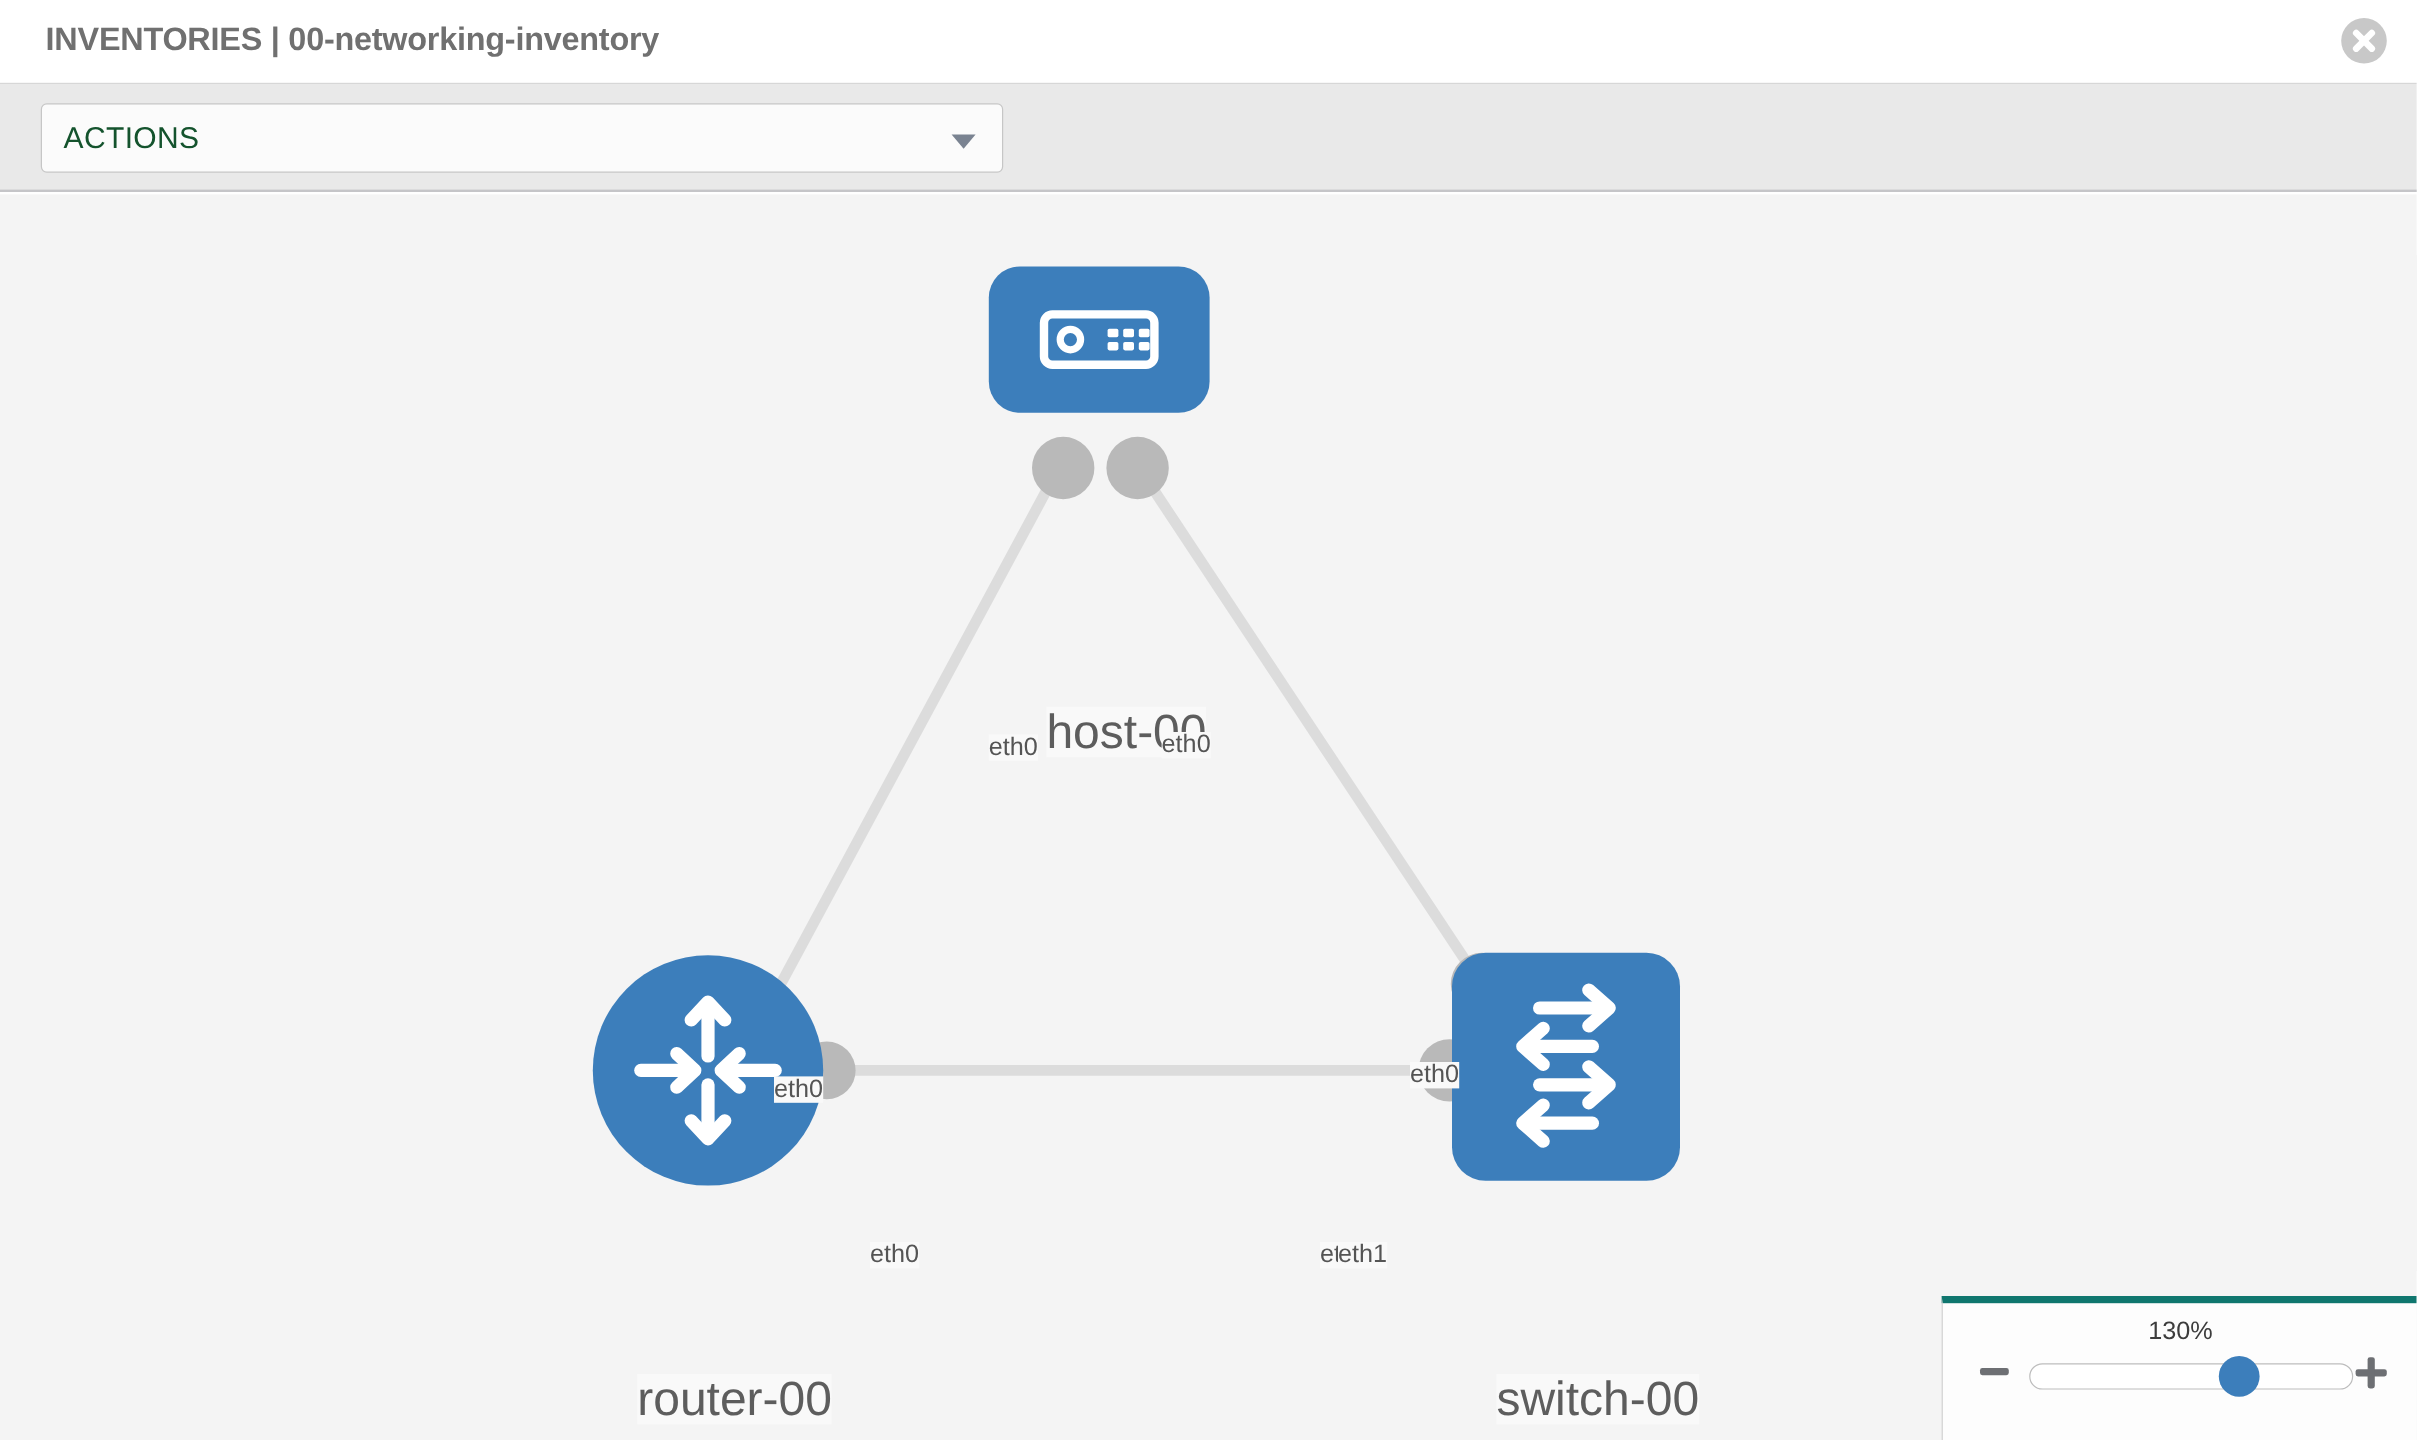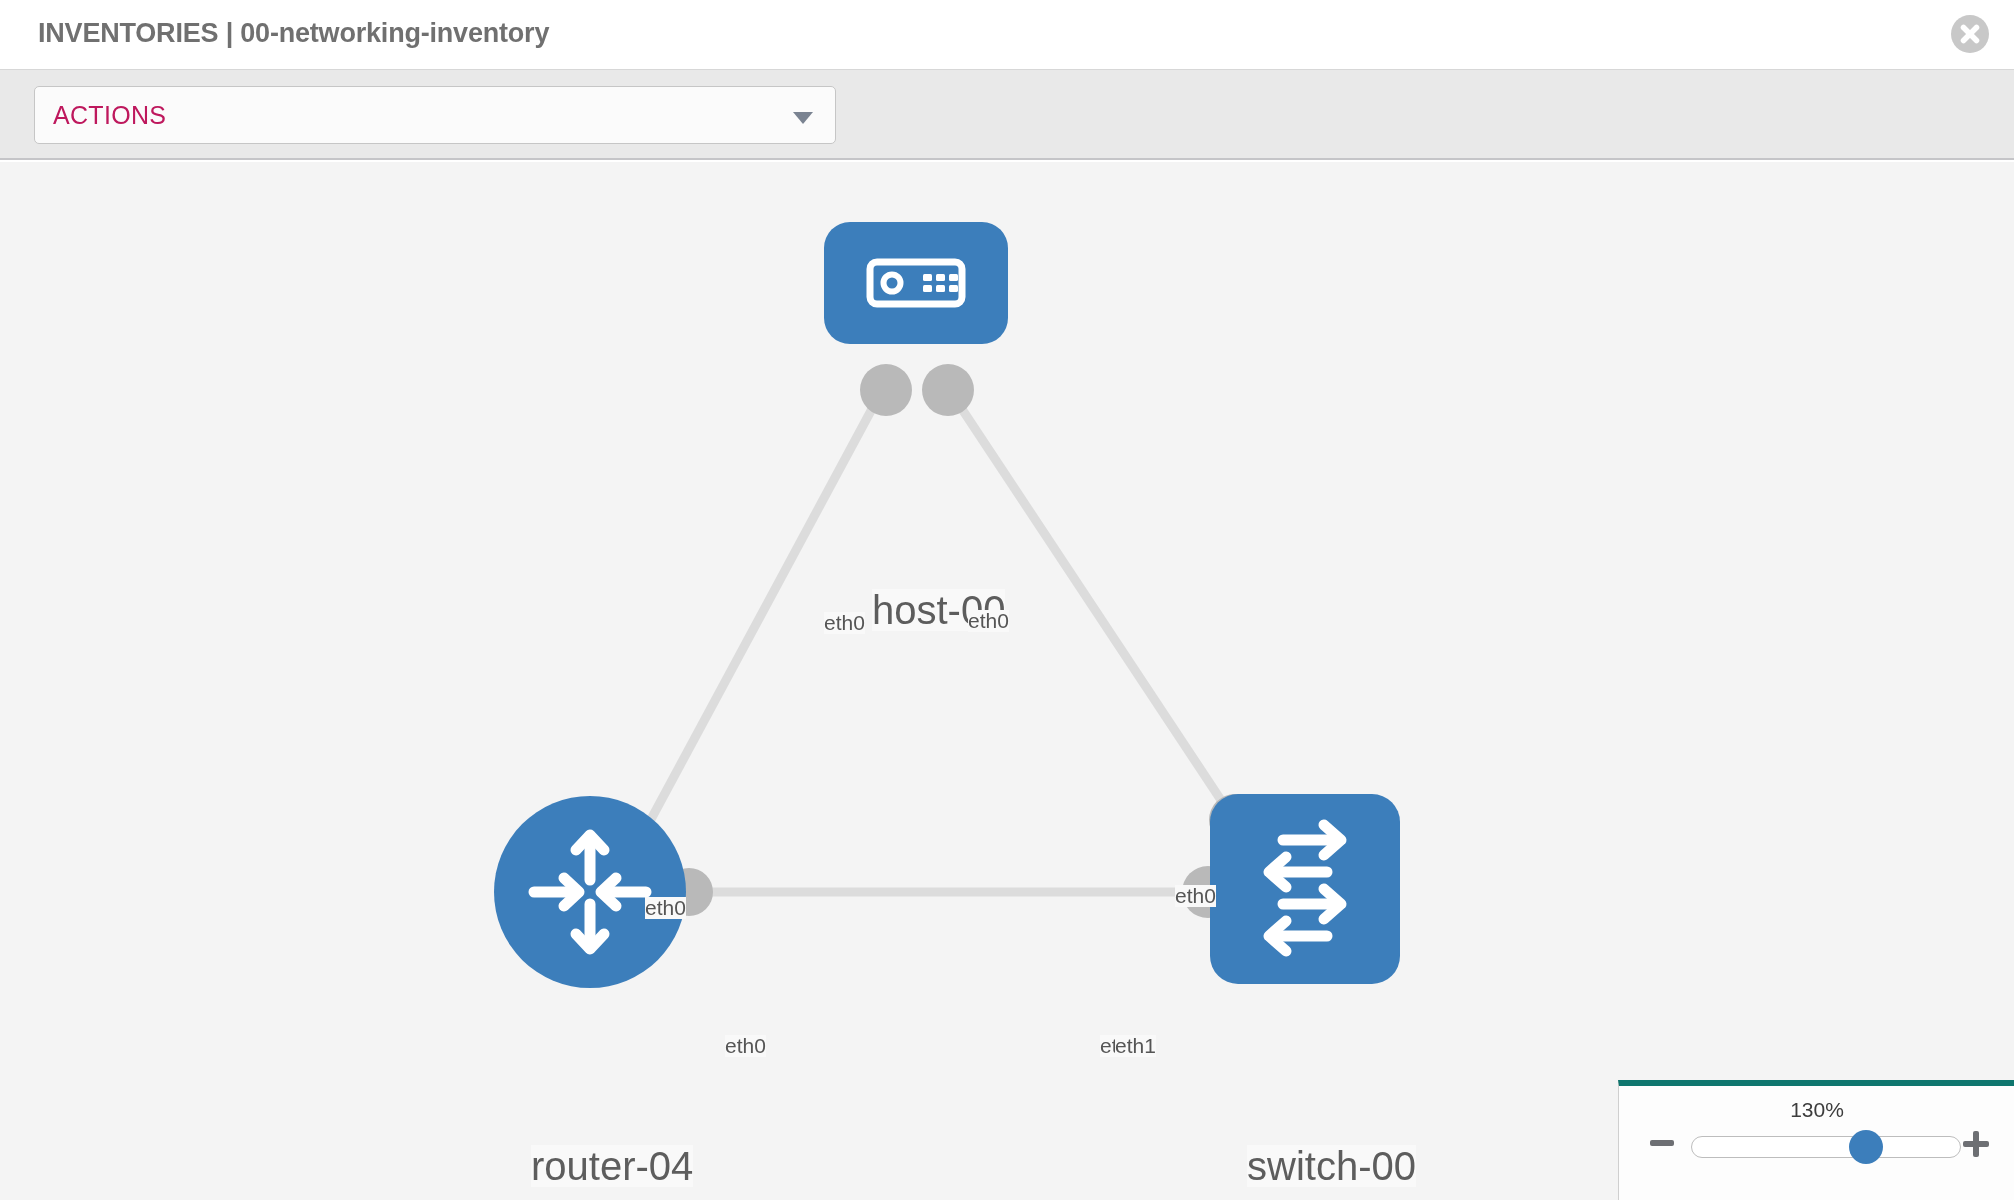--- a/index.html
+++ b/index.html
@@ -38,21 +38,21 @@
   }
   .actions-select {
     position: absolute; left: 34px; top: 16px;
     width: 802px; height: 58px;
     background: #fbfbfb;
     border: 1px solid #c6c6c6; border-radius: 5px;
     cursor: pointer;
   }
   .actions-select .label {
     position: absolute; left: 18px; top: 14px;
-    font-size: 25px; color: #be185d; letter-spacing: 0.3px;
+    font-size: 25px; color: #14532d; letter-spacing: 0.3px;
   }
   .caret {
     position: absolute; right: 22px; top: 25px;
     width: 0; height: 0;
     border-left: 10px solid transparent;
     border-right: 10px solid transparent;
     border-top: 12px solid #7a8391;
   }
   .tool-icon {
     position: absolute; top: 88px;
@@ -256,21 +256,21 @@
     <div class="nlabel port" style="left:824px; top:450px;">eth0</div>
     <div class="nlabel port" style="left:968px; top:448px;">eth0</div>
 
     <div class="nlabel port" style="left:645px; top:735px;">eth0</div>
     <div class="nlabel port" style="left:1175px; top:723px;">eth0</div>
 
     <div class="nlabel port" style="left:725px; top:873px;">eth0</div>
     <div class="nlabel port" style="left:1100px; top:873px;">eth0</div>
     <div class="nlabel port" style="left:1115px; top:873px;text-align:center;">eth1</div>
 
-    <div class="nlabel big" style="left:531px; top:983px;">router-04</div>
+    <div class="nlabel big" style="left:531px; top:983px;">router-00</div>
     <div class="nlabel big" style="left:1247px; top:983px;">switch-00</div>
 
     <div class="zoom-panel">
       <div class="zoom-value">130%</div>
 
       <div class="zoom-minus">
         <svg width="30" height="30" viewBox="0 0 30 30" aria-hidden="true">
           <rect x="3" y="12" width="24" height="6" rx="2" fill="#6d6f73"></rect>
         </svg>
       </div>

